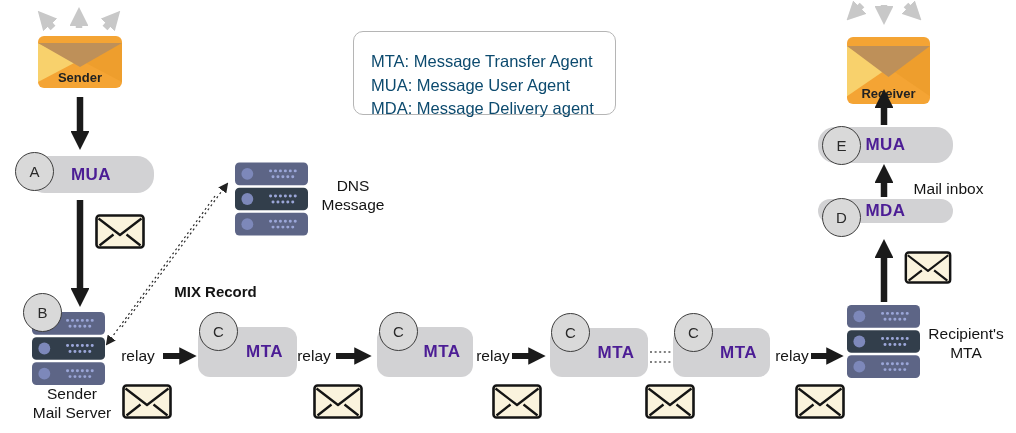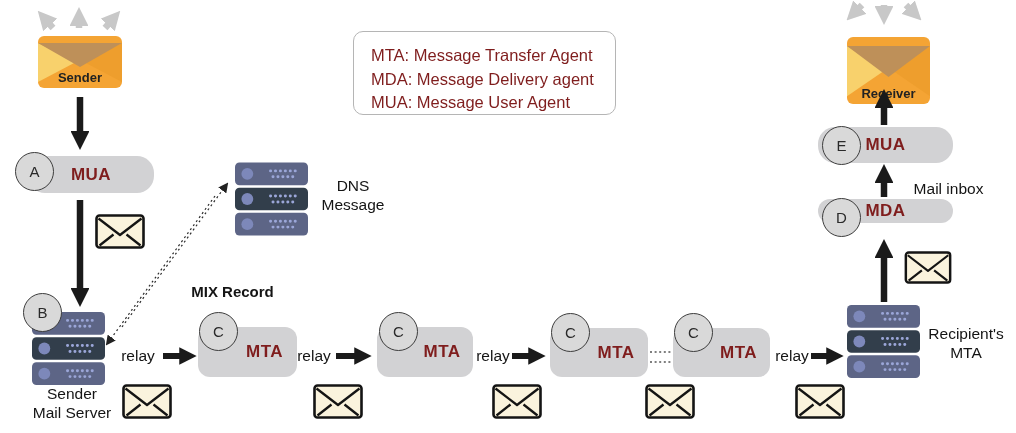--- a/index.html
+++ b/index.html
@@ -1,32 +1,32 @@
 <!DOCTYPE html>
 <html><head>
 <meta charset="utf-8">
 <style>
   html,body{margin:0;padding:0;background:#fff;}
   .canvas{position:relative;width:1016px;height:433px;background:#ffffff;
           font-family:"Liberation Sans",sans-serif;overflow:hidden;color:#1a1a1a;}
   .overlay{position:absolute;left:0;top:0;width:1016px;height:433px;z-index:5;pointer-events:none;}
   .pill{position:absolute;background:#d2d2d4;display:flex;align-items:center;justify-content:center;
-        font-size:17px;font-weight:600;color:#7f1d1d;letter-spacing:.4px;z-index:2;}
+        font-size:17px;font-weight:600;color:#4c1d95;letter-spacing:.4px;z-index:2;}
   .pill.r16{border-radius:17px;}
   .pill.r12{border-radius:12px;}
   .pill.pad{padding-left:34px;box-sizing:border-box;}
   .badge{position:absolute;width:39px;height:39px;border-radius:50%;background:#d9d9d9;
          border:1.4px solid #3d3d3d;display:flex;align-items:center;justify-content:center;
          font-size:15px;color:#2a2a2a;z-index:6;box-sizing:border-box;}
   .lbl{position:absolute;color:#141414;text-align:center;font-size:15.5px;font-weight:500;
        line-height:19px;z-index:4;}
-  .lbl.bold{font-weight:700;font-size:15px;margin-left:17px;}
+  .lbl.bold{font-weight:700;font-size:15px;}
   .legend{position:absolute;left:353px;top:31px;width:263px;height:84px;background:#fff;
           border:1.2px solid #b5b5b5;border-radius:10px;box-sizing:border-box;
-          padding:12px 10px 0 17px;font-size:16.5px;color:#7f1d1d;line-height:23.5px;z-index:4;}
+          padding:18px 10px 0 17px;font-size:16.5px;color:#0c4a6e;line-height:23.5px;z-index:4;}
   .server-icon{position:absolute;z-index:3;}
   .mail-icon{position:absolute;width:50px;height:35px;z-index:4;}
   .env-orange{position:absolute;border-radius:6px;overflow:hidden;z-index:3;}
   .env-orange .env-label{position:absolute;left:0;right:0;bottom:3px;text-align:center;
           font-size:13px;font-weight:600;color:#222;z-index:2;}
   .env-orange svg{position:absolute;inset:0;}
 </style>
 </head>
 <body>
 
@@ -77,22 +77,22 @@
     </g>
 
     <g stroke="#555" stroke-width="1.6" stroke-dasharray="2 2.6">
       <line x1="650" y1="352" x2="672" y2="352"></line>
       <line x1="650" y1="362" x2="672" y2="362"></line>
     </g>
   </svg>
 
   <div class="legend">
     <div>MTA: Message Transfer Agent</div>
+    <div>MUA: Message User Agent</div>
     <div>MDA: Message Delivery agent</div>
-    <div>MUA: Message User Agent</div>
   </div>
 
   <div class="env-orange" style="left:38px;top:36px;width:84px;height:52px">
     <span class="env-bg">
   <svg viewBox="0 0 84 52" width="100%" height="100%" preserveAspectRatio="none">
     <rect width="84" height="52" fill="#F4A434"></rect>
     <polygon points="0,7 0,46 38,26" fill="#F8D16C"></polygon>
     <polygon points="84,7 84,46 46,26" fill="#EE9E2D"></polygon>
     <polygon points="0,7 84,7 42,31" fill="#BE9059"></polygon>
   </svg>

